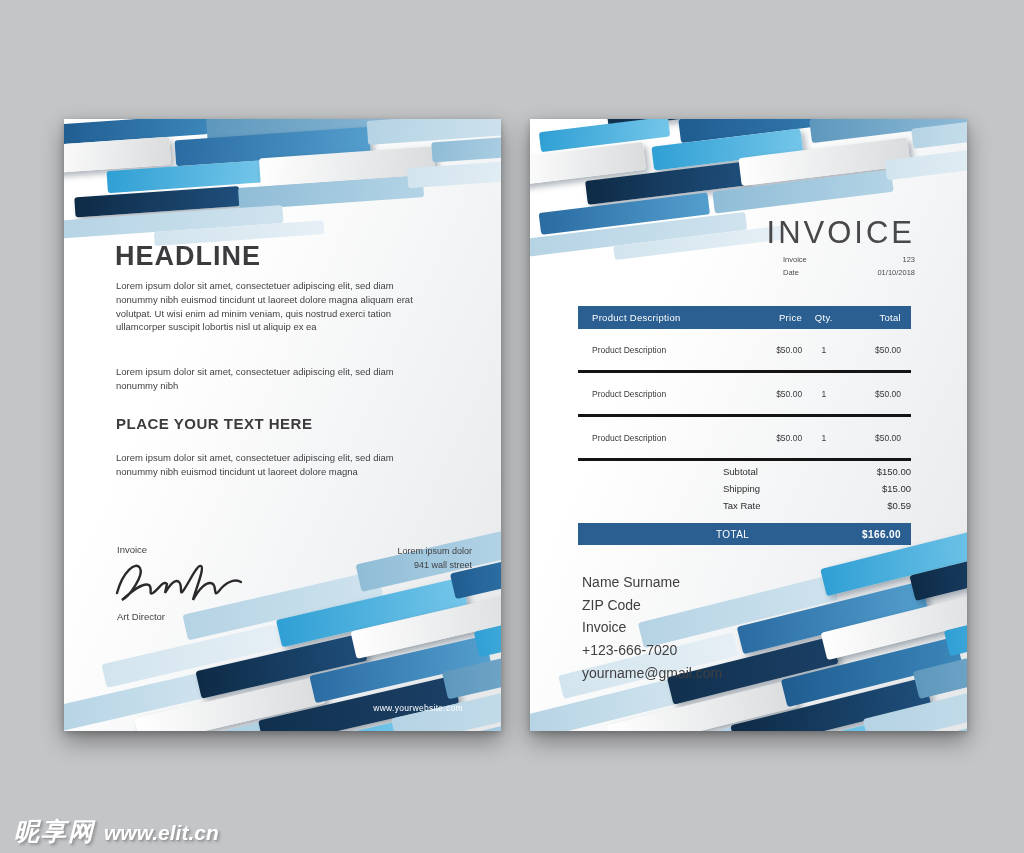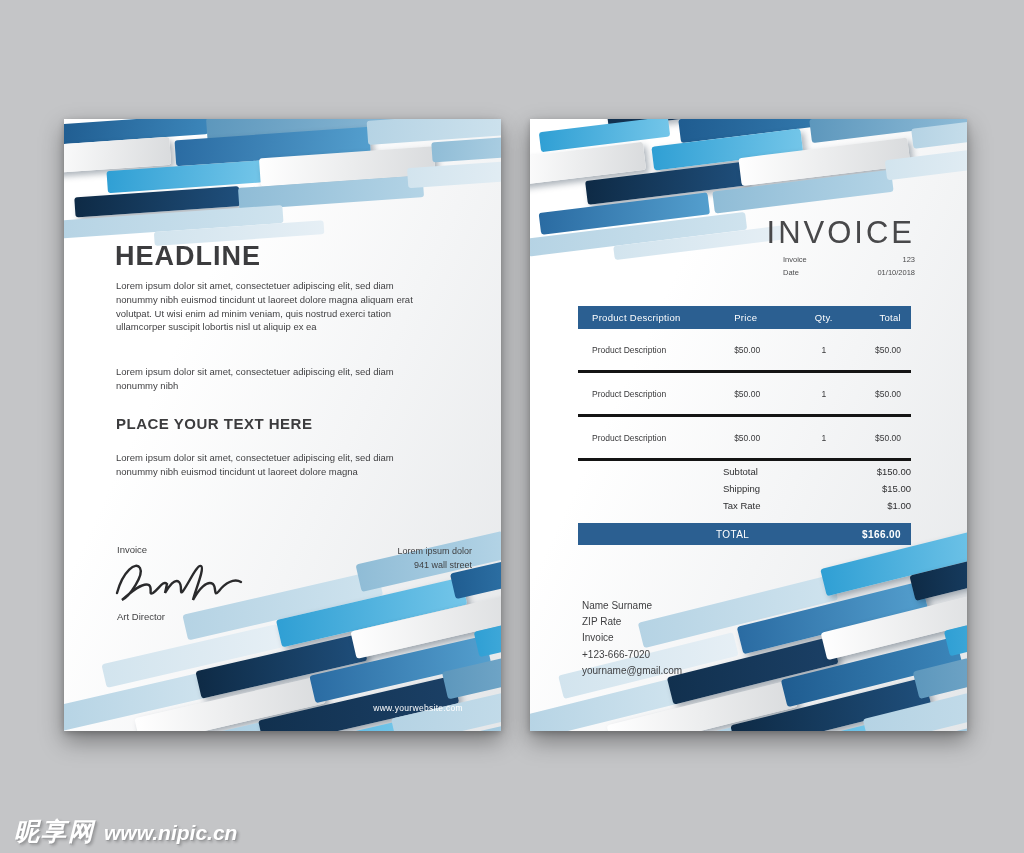--- a/index.html
+++ b/index.html
@@ -76,36 +76,36 @@
   .inv-table{position:absolute;left:48px;top:187px;width:333px;}
   .thead{
     display:flex;align-items:center;height:23px;background:#2b5f91;color:#fff;
     font-size:9.5px;letter-spacing:.3px;
   }
   .trow{
     display:flex;align-items:center;height:41px;border-bottom:3px solid #141414;
     font-size:8.5px;color:#39393b;
   }
   .c-desc{width:46%;padding-left:14px;text-align:left;}
-  .c-price{width:22%;text-align:left;}
+  .c-price{width:22%;text-align:right;}
   .c-qty{width:14%;text-align:center;}
   .c-total{width:18%;text-align:right;padding-right:10px;}
   .inv-summary{position:absolute;left:48px;top:344px;width:333px;font-size:9.5px;color:#2e2e30;}
   .srow{display:flex;justify-content:flex-end;height:17px;align-items:center;}
   .srow .slabel{width:110px;text-align:left;}
   .srow .svalue{width:78px;text-align:right;}
   .inv-total{
     position:absolute;left:48px;top:404px;width:333px;height:22px;background:#2b5f91;
     color:#fff;display:flex;align-items:center;font-size:10px;letter-spacing:.4px;
   }
   .inv-total .tlabel{margin-left:138px;}
   .inv-total .tvalue{margin-left:auto;margin-right:10px;font-weight:700;}
   .inv-contact{
     position:absolute;left:52px;top:452px;
-    font-size:10px;line-height:1.62;color:#3f3f41;margin-top:27px;
+    font-size:14px;line-height:1.62;color:#3f3f41;
   }
 
   
   .wm-logo{
     position:absolute;left:14px;top:815px;z-index:5;
     display:flex;align-items:baseline;gap:9px;
     font-style:italic;font-weight:800;color:#fff;
     text-shadow:1px 1px 0 #9a9b9d, 2px 2px 3px rgba(0,0,0,.25);
   }
   .wm-cn{font-size:25px;letter-spacing:2px;font-style:italic;}
@@ -276,37 +276,37 @@
         <div class="srow">
           <span class="slabel">Subtotal</span>
           <span class="svalue">$150.00</span>
         </div>
         <div class="srow">
           <span class="slabel">Shipping</span>
           <span class="svalue">$15.00</span>
         </div>
         <div class="srow">
           <span class="slabel">Tax Rate</span>
-          <span class="svalue">$1.00</span>
+          <span class="svalue">$0.59</span>
         </div>
       </div>
 
       <div class="inv-total">
         <span class="tlabel">TOTAL</span>
         <span class="tvalue">$166.00</span>
       </div>
 
       <div class="inv-contact">
         <div>Name Surname</div>
-        <div>ZIP Rate</div>
+        <div>ZIP Code</div>
         <div>Invoice</div>
         <div>+123-666-7020</div>
         <div>yourname@gmail.com</div>
       </div>
     </div>
   </div>
 
   <div class="wm-logo">
     <span class="wm-cn">昵享网</span>
-    <span class="wm-url">www.nipic.cn</span>
+    <span class="wm-url">www.elit.cn</span>
   </div>
 
 </div>
 
 </body></html>

